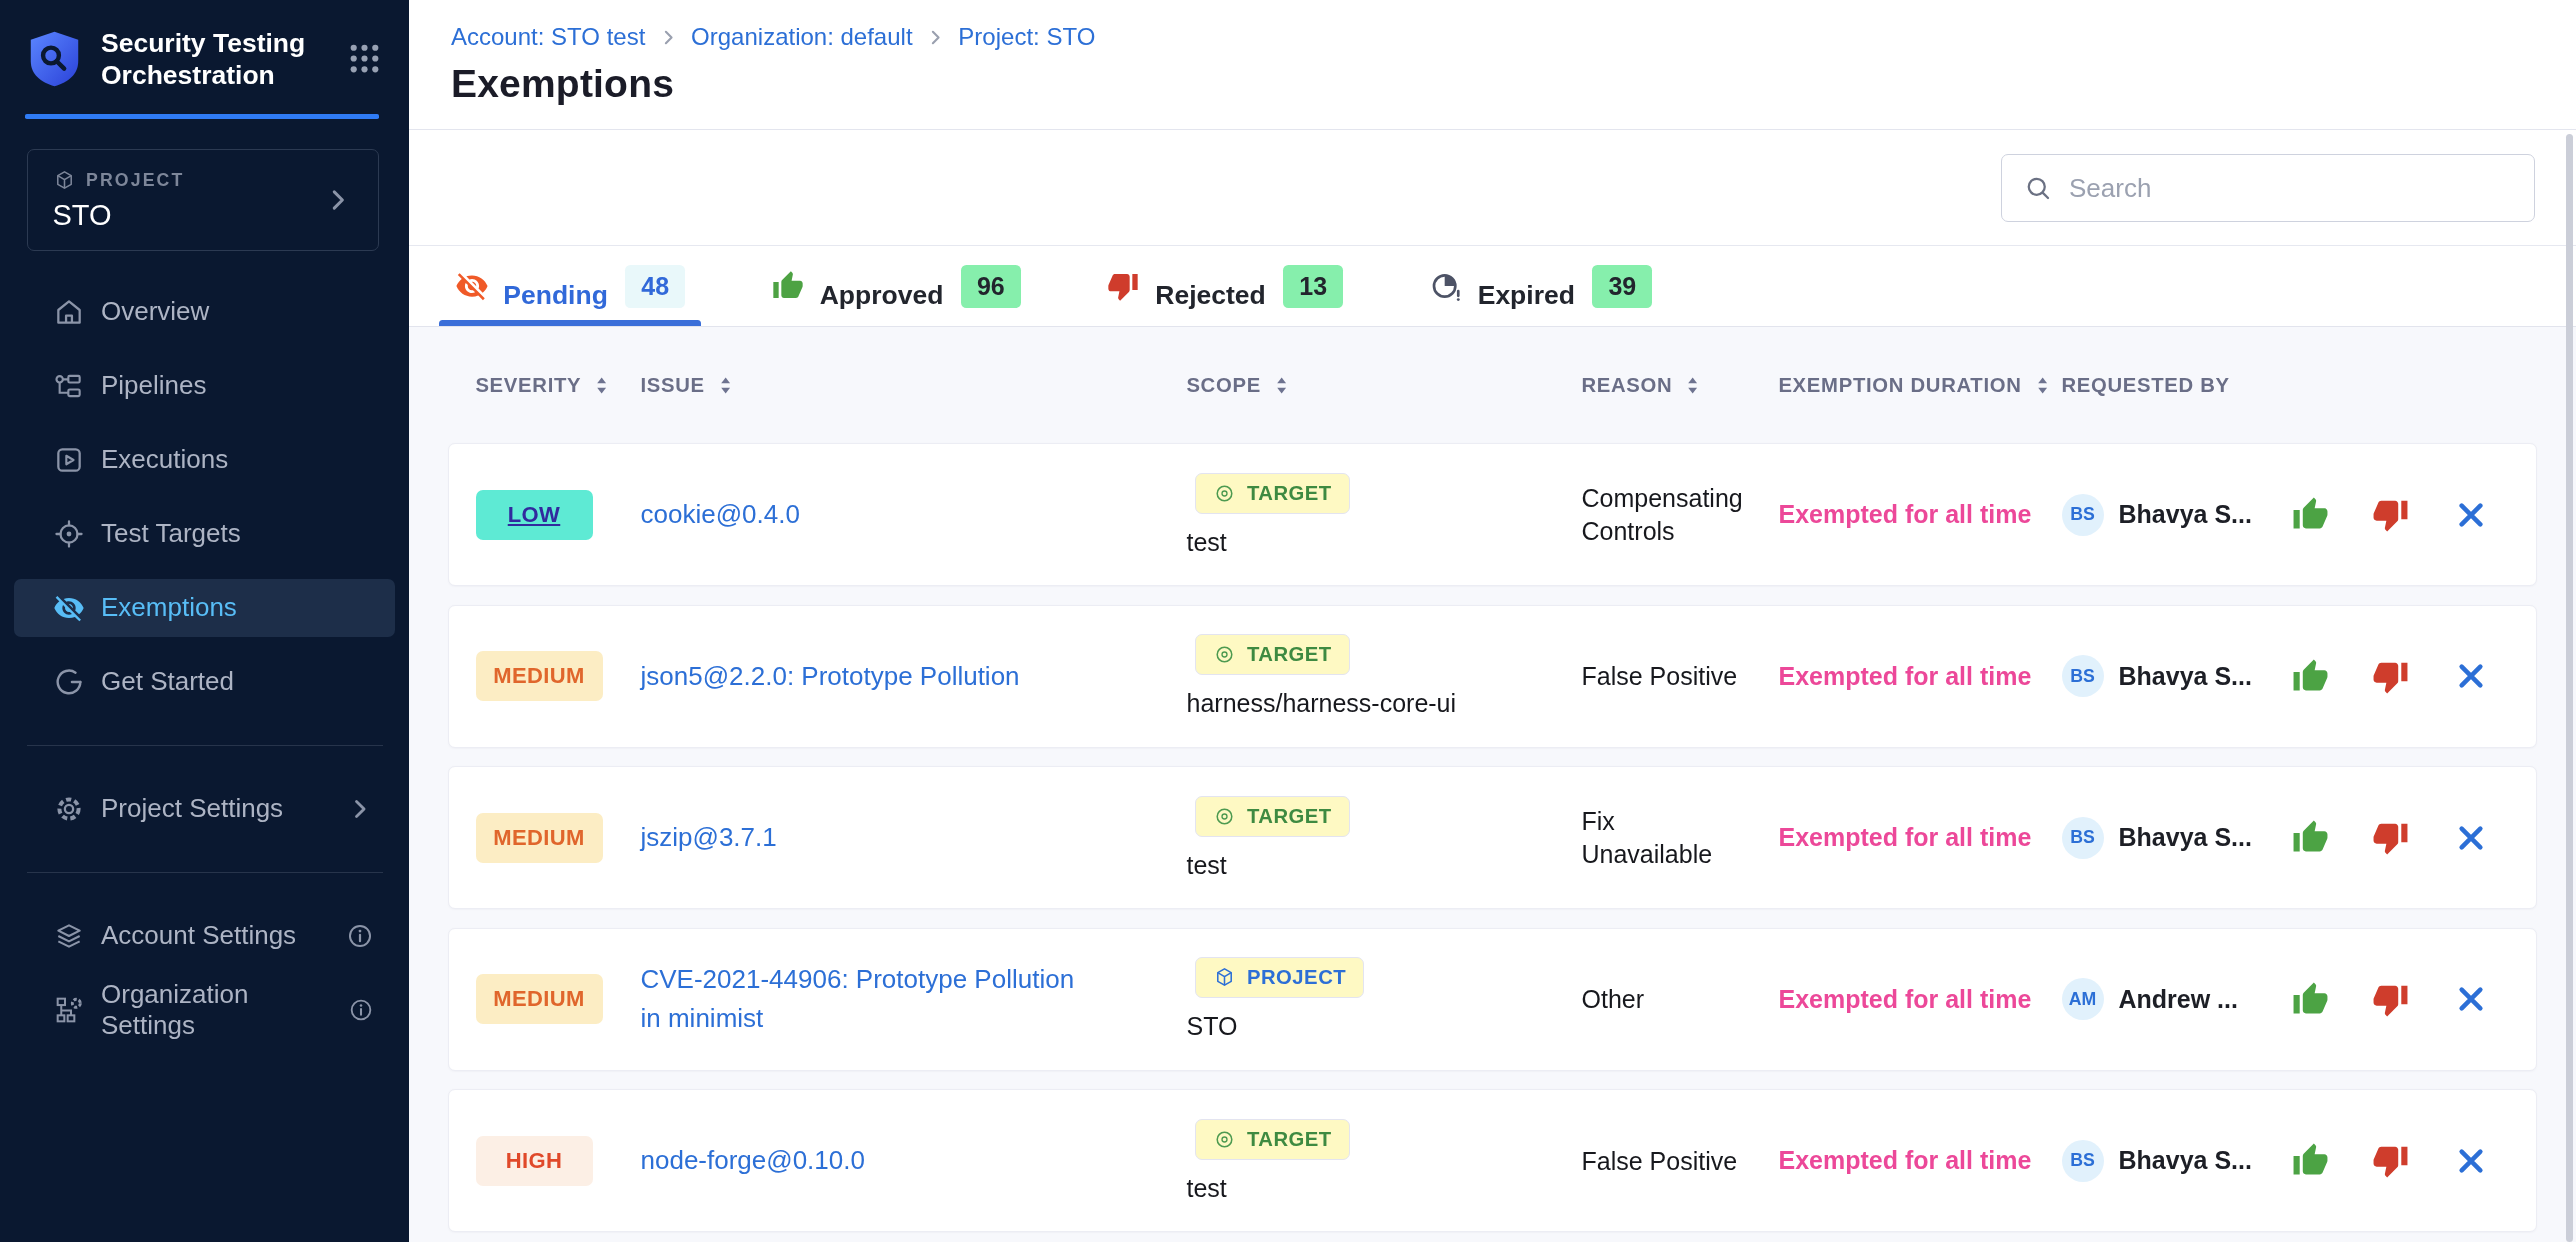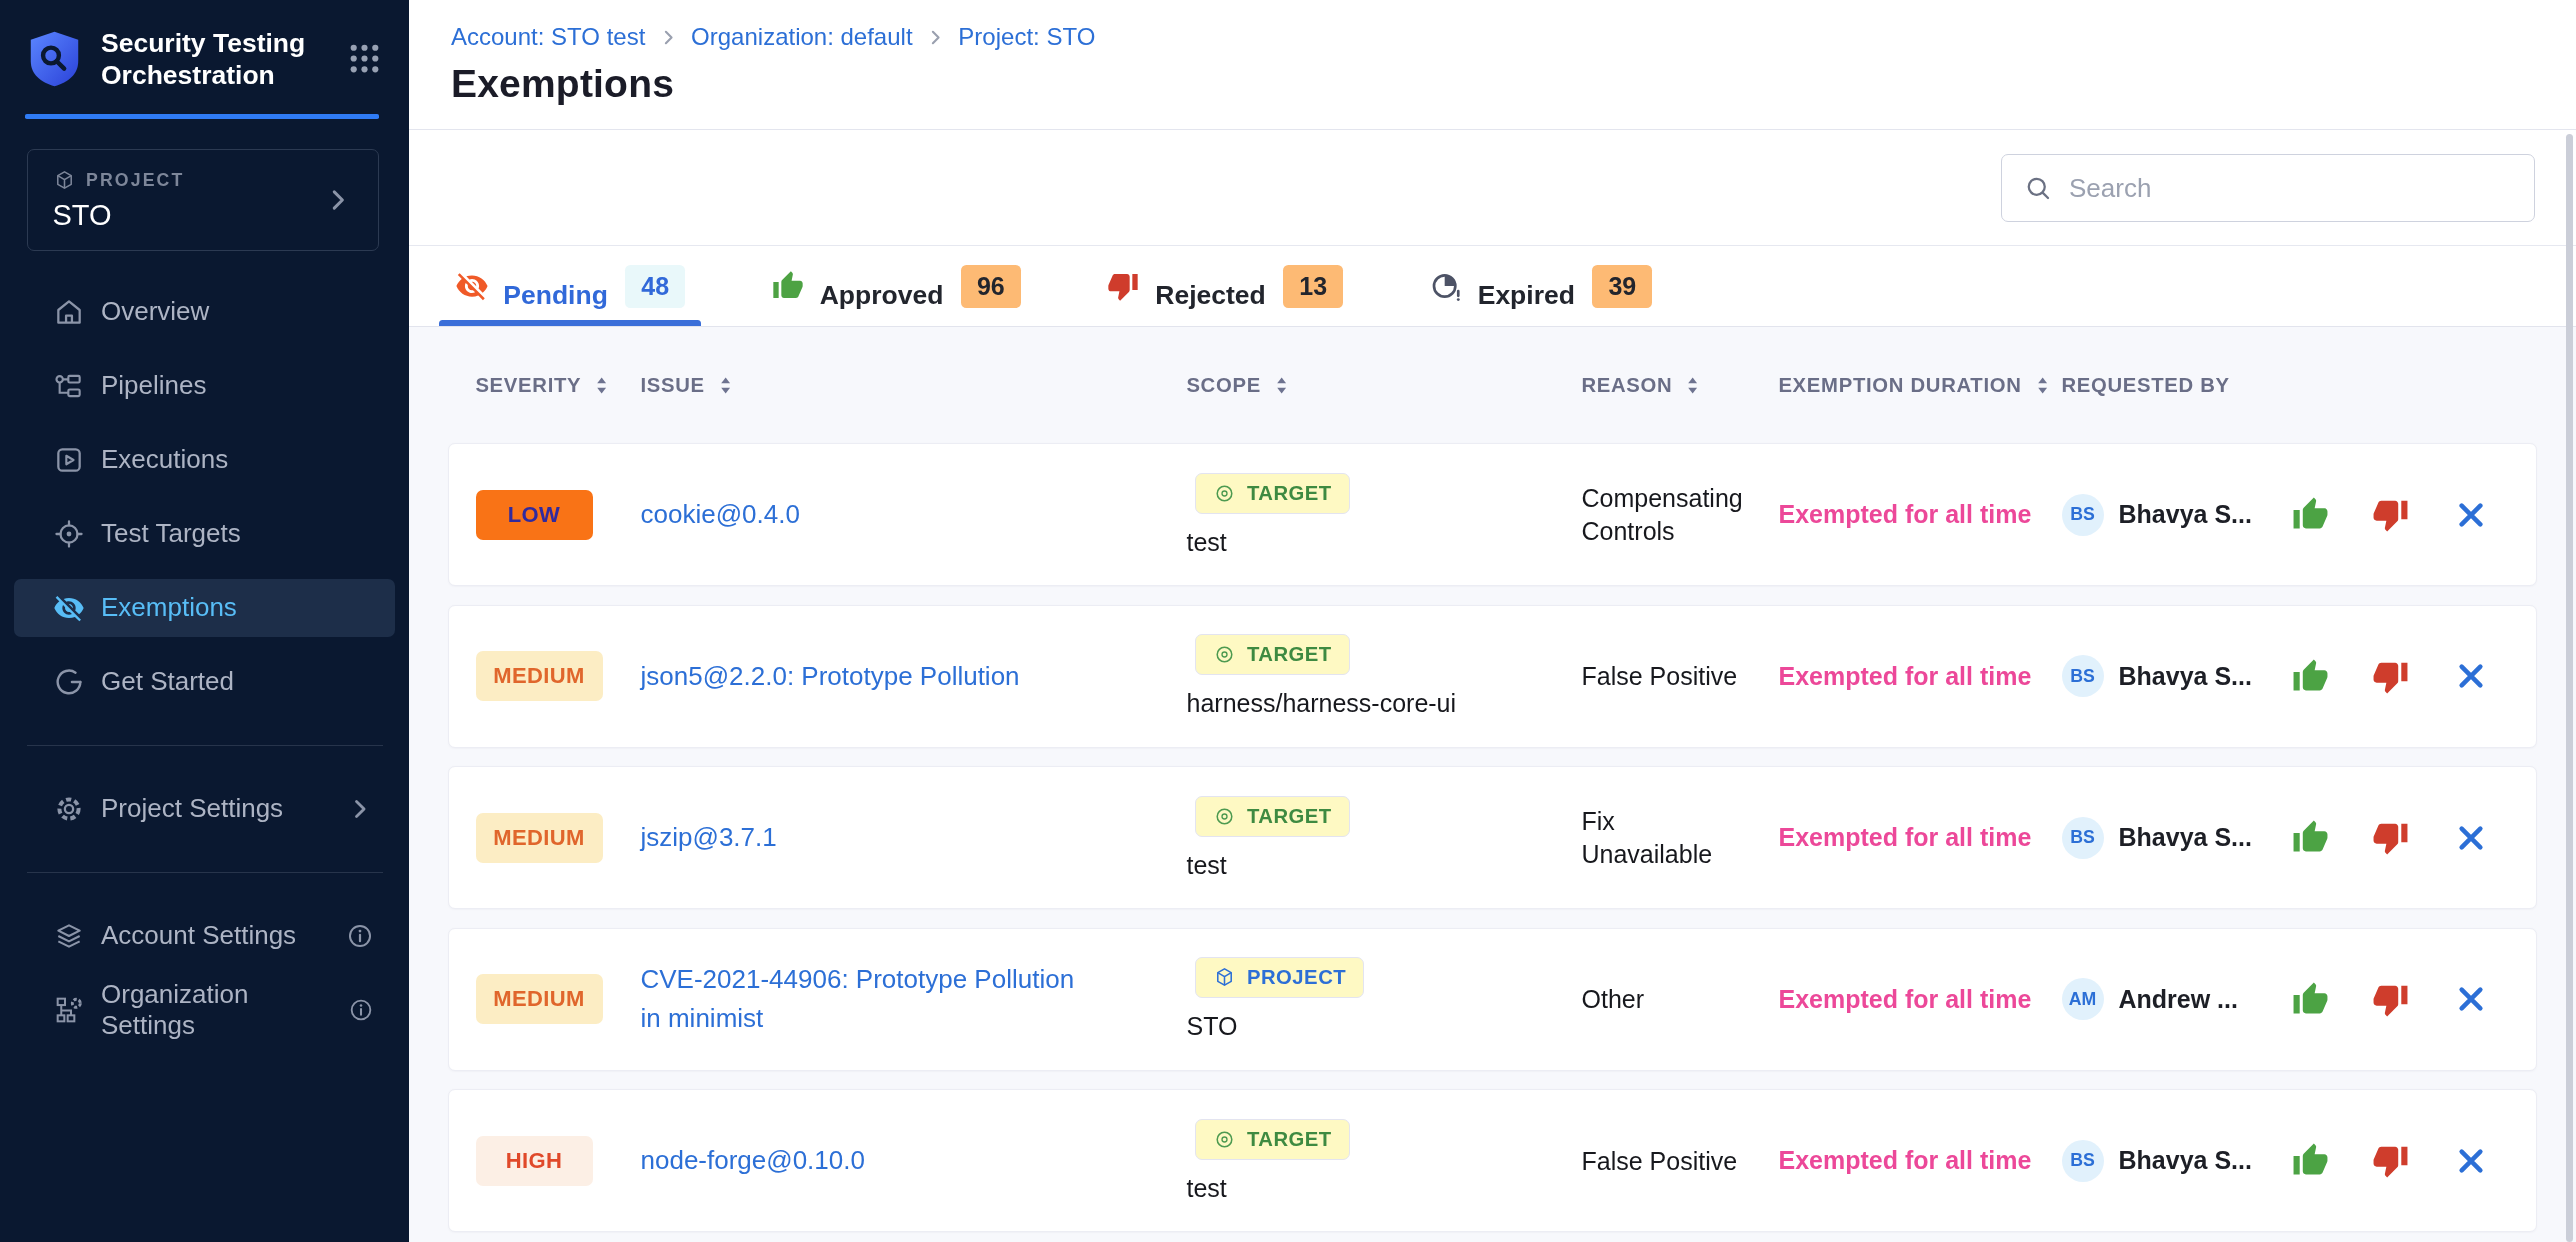--- a/index.html
+++ b/index.html
@@ -41,36 +41,36 @@
   .search-row { height:116px; border-bottom:0.9px solid #e6e8f0; position:relative; }
   .search-box { position:absolute; right:41px; top:24px; width:534px; height:68px; border:1.3px solid #ced2de; border-radius:7px; display:flex; align-items:center; padding:0 21px; gap:16px; background:#fff; }
   .search-box .sicon { width:30px; height:30px; color:#6b7183; flex:0 0 auto; }
   .search-box input { border:none; outline:none; font-size:26px; color:#333; width:100%; font-family:inherit; background:transparent; }
   .search-box input::placeholder { color:#9ba1b0; }
 
   .tabs-row { height:81px; border-bottom:0.9px solid #e2e4ed; display:flex; align-items:stretch; gap:76px; padding-left:41px; }
   .tab { display:flex; align-items:center; gap:14px; position:relative; padding:0 5.3px; cursor:pointer; }
   .tab .ticon { width:34px; height:34px; display:flex; align-items:center; }
   .tab-label { font-size:26.5px; font-weight:600; color:#22252d;margin-top:18px; }
-  .tab-count { font-size:25px; font-weight:600; color:#22252d; background:#fdba74; border-radius:5.3px; padding:7px 16px; margin-left:3.5px; }
+  .tab-count { font-size:25px; font-weight:600; color:#22252d; background:#86efac; border-radius:5.3px; padding:7px 16px; margin-left:3.5px; }
   .tab.active .tab-label { color:#3169d9; }
   .tab.active .tab-count { background:#e9f8fa; color:#3169d9; }
   .tab.active::after { content:''; position:absolute; left:-10.6px; right:-10.6px; bottom:0; height:6.2px; background:#3b6fd9; border-radius:3.5px 3.5px 0 0; }
   .icon-pending { color:#f05a28; } .icon-approved { color:#4da243; }
   .icon-rejected { color:#cf3c2c; } .icon-expired { color:#4d5366; }
 
   .table-zone { flex:1; background:#f7f8fc; padding:0 39px; overflow:hidden; }
   .grid-cols { display:grid; grid-template-columns:165px 546px 395px 197px 283px 221px 1fr; align-items:center; }
   .thead { height:116px; padding-left:27.4px; }
   .th { display:flex; align-items:center; gap:14px; font-size:20.3px; font-weight:700; letter-spacing:0.7px; color:#6a6e87; }
   .sort-icon { width:13.3px; height:23px; color:#6e7390; flex:0 0 auto; }
 
   .row-card { height:143px; margin-bottom:18.6px; background:#fff; border:0.9px solid #ecedf4; border-radius:7px; padding-left:26.5px; box-shadow:0 0.9px 1.8px rgba(40,41,61,0.03); }
   .sev-badge { display:inline-flex; align-items:center; justify-content:center; min-width:117px; height:50px; padding:0 17.7px; border-radius:7px; font-size:22px; font-weight:700; letter-spacing:0.4px; justify-self:start; }
-  .sev-low { background:#f97316; color:#312a9e; }
+  .sev-low { background:#5eead4; color:#312a9e;text-decoration:underline; }
   .sev-medium { background:#fcedc4; color:#e0662c; }
   .sev-high { background:#fcefe5; color:#e0492a; }
 
   .issue-link { color:#2c6fd6; font-size:26px; line-height:1.5; padding-right:50px; max-width:509px; cursor:pointer; text-decoration:none; display:inline-block; }
 
   .scope-cell { display:flex; flex-direction:column; justify-content:center; gap:14px; }
   .scope-badge { display:inline-flex; align-items:flex-start; gap:10.6px; align-self:flex-start; margin-left:8.8px; background:#fef9c3; border:1.3px solid #e3e4f0; border-radius:7px; padding:8px 17px; }
   .scope-badge .bicon { width:23px; height:23px; display:none; }
   .scope-label { font-size:20.3px; font-weight:700; letter-spacing:0.5px; }
   .scope-target .scope-label { color:#3e8a41; }

